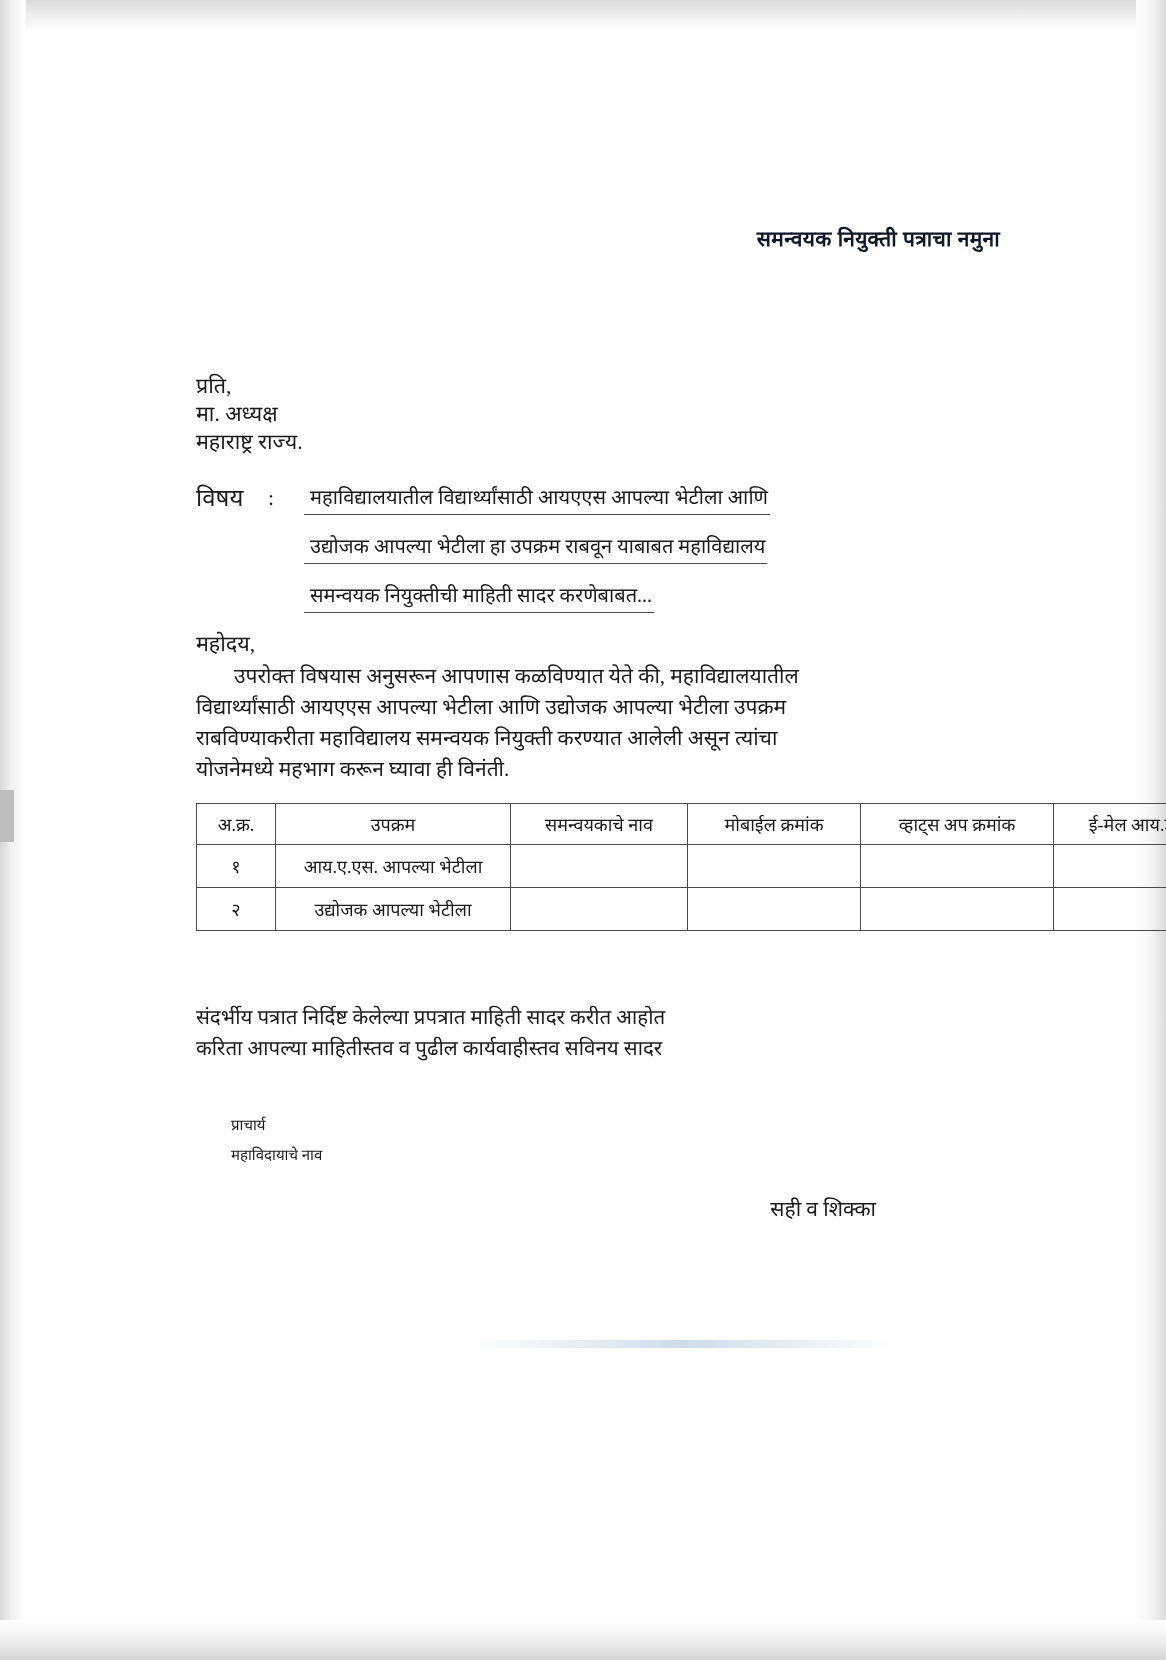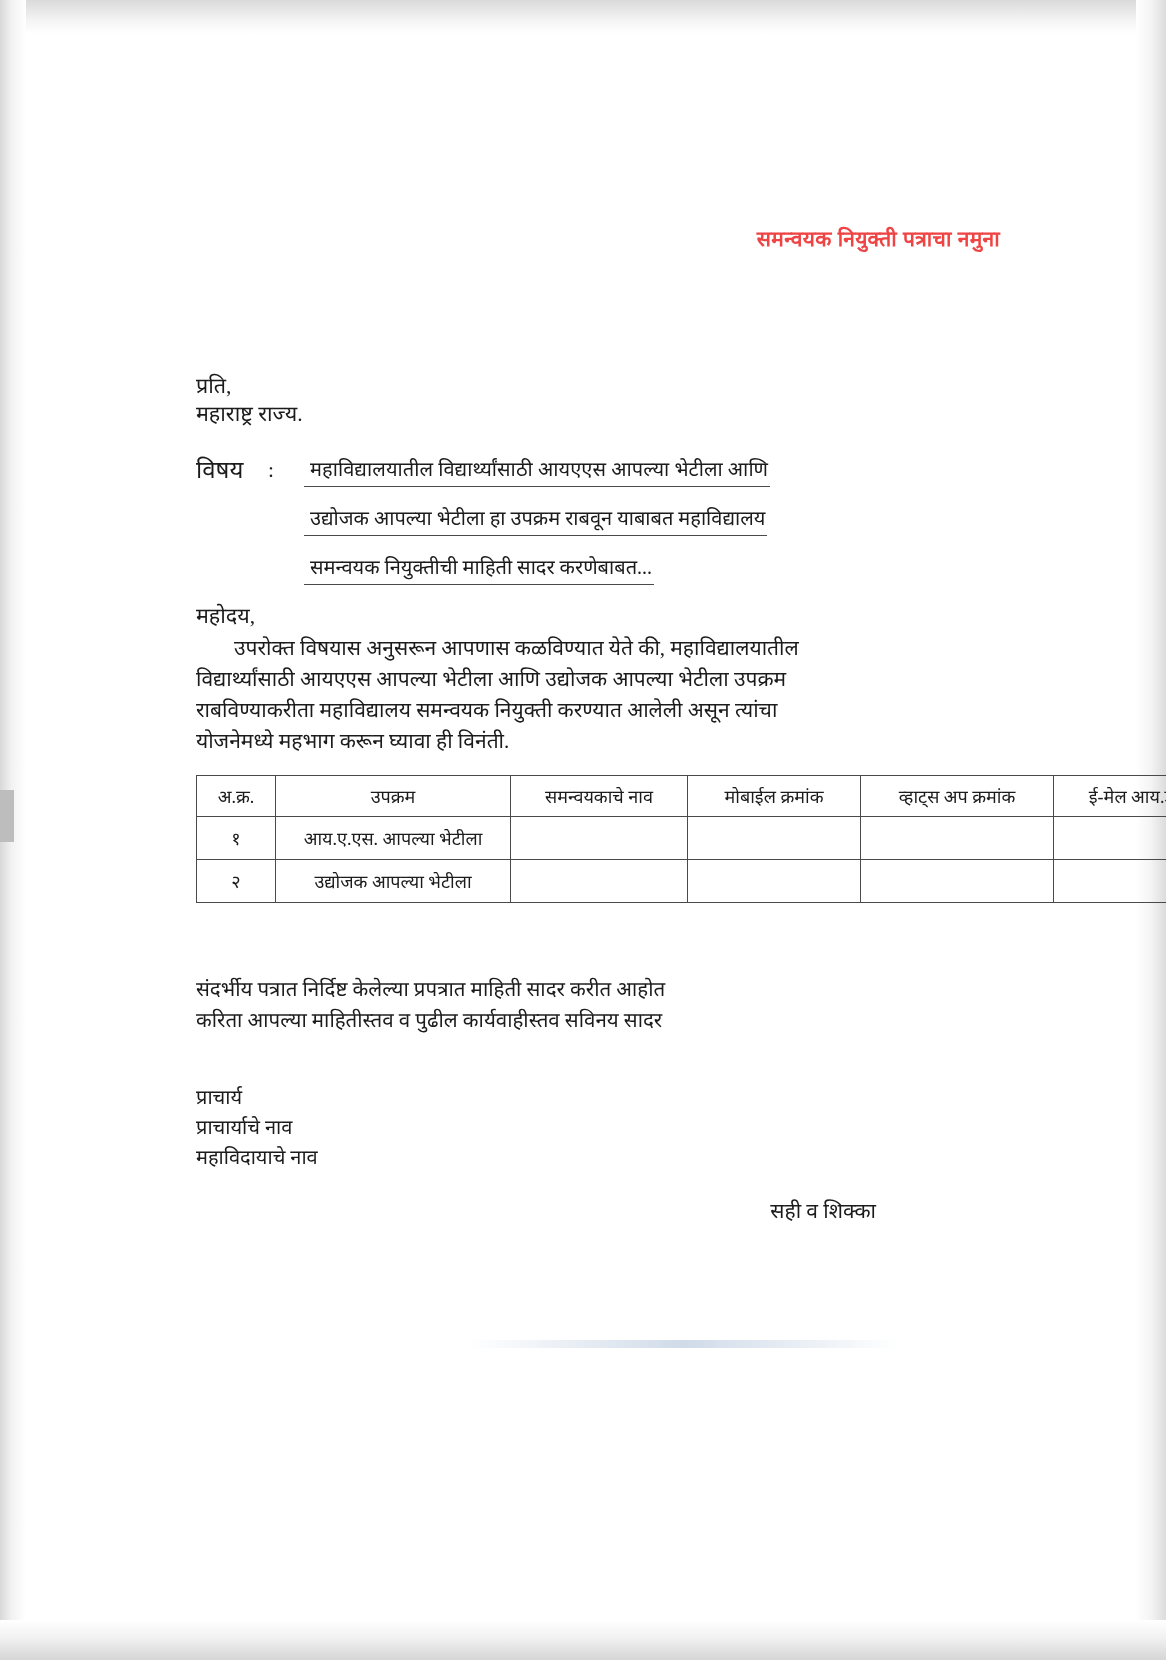--- a/index.html
+++ b/index.html
@@ -72,21 +72,21 @@
   
   .doc-title {
     position: absolute;
     top: 224px;
     left: 0;
     width: 1000px;
     text-align: right;
     font-family: "Liberation Sans", "DejaVu Sans", sans-serif;
     font-size: 21px;
     font-weight: bold;
-    color: #ef4444;
+    color: #0f172a;
     letter-spacing: 0.3px;
   }
 
   .body-area {
     position: absolute;
     left: 196px;
     top: 372px;
     width: 900px;
     color: #1b1b1b;
   }
@@ -171,22 +171,23 @@
 
   .closing {
     margin-top: 71px;
     font-size: 20.5px;
     line-height: 31px;
   }
   .closing-line { white-space: nowrap; }
 
   .signoff {
     margin-top: 46px;
-    font-size: 20px;
+    font-size: 15px;
     line-height: 30px;
+    margin-left: 35px;
   }
   .signoff-line { white-space: nowrap; }
 
   .stamp-line {
     margin-top: 24px;
     width: 680px;
     text-align: right;
     font-size: 21px;
   }
 </style>
@@ -201,20 +202,21 @@
   <div class="scan-bottom-shade"></div>
   <div class="scan-notch"></div>
   <div class="scan-smudge"></div>
 
   <div class="doc-title">समन्वयक नियुक्ती पत्राचा नमुना</div>
 
   <div class="body-area">
 
     <div>
       <div class="addr-line">प्रति,</div>
+      <div class="addr-line">मा. अध्यक्ष</div>
       <div class="addr-line">महाराष्ट्र राज्य.</div>
     </div>
 
     <div class="subject-block">
       <div class="subject-label">विषय</div>
       <div class="subject-colon">:</div>
       <div class="subject-lines">
         <div><span class="subject-line l1">महाविद्यालयातील विद्यार्थ्यांसाठी आयएएस आपल्या  भेटीला आणि</span></div>
         <div><span class="subject-line">उद्योजक आपल्या भेटीला हा उपक्रम राबवून याबाबत महाविद्यालय</span></div>
         <div><span class="subject-line">समन्वयक नियुक्तीची माहिती सादर करणेबाबत...</span></div>
@@ -261,20 +263,19 @@
       </tbody>
     </table>
 
     <div class="closing">
       <div class="closing-line">संदर्भीय पत्रात निर्दिष्ट केलेल्या प्रपत्रात माहिती सादर करीत आहोत</div>
       <div class="closing-line">करिता आपल्या माहितीस्तव व पुढील कार्यवाहीस्तव सविनय सादर</div>
     </div>
 
     <div class="signoff">
       <div class="signoff-line">प्राचार्य</div>
-      <div class="signoff-line">प्राचार्याचे नाव</div>
       <div class="signoff-line">महाविदायाचे नाव</div>
     </div>
 
     <div class="stamp-line">सही व शिक्का</div>
 
   </div>
 </div>
 
 </body></html>

